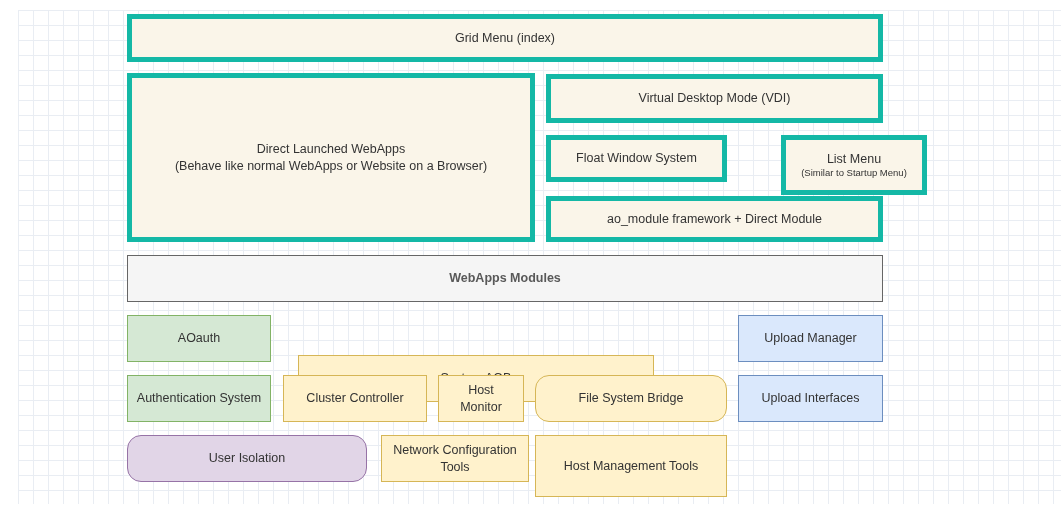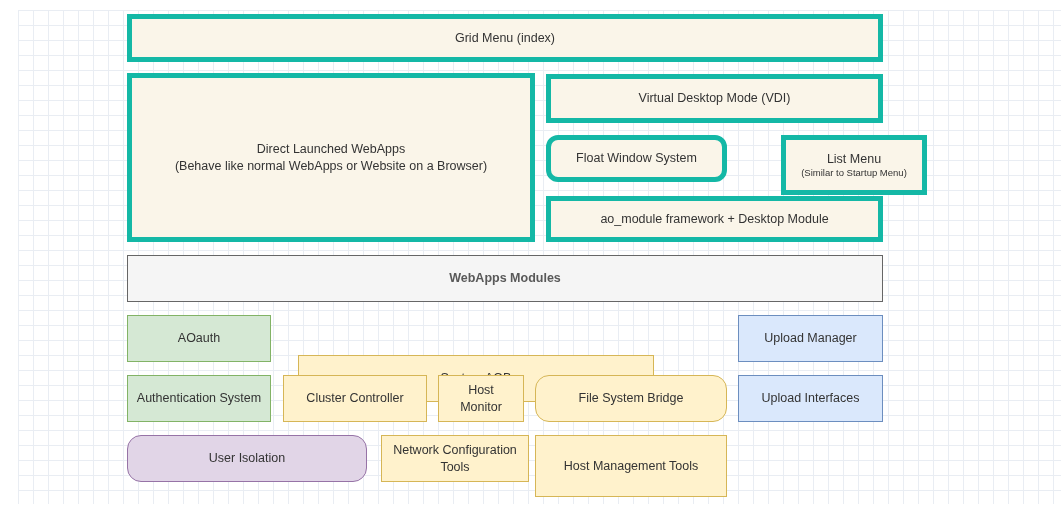--- a/index.html
+++ b/index.html
@@ -39,21 +39,21 @@
   .c-gray{background:#f5f5f5;border:1px solid #666666;color:#595959;}
   .c-green{background:#d5e8d4;border:1px solid #82b366;}
   .c-yellow{background:#fff2cc;border:1px solid #d6b656;}
   .c-blue{background:#dae8fc;border:1px solid #6c8ebf;}
   .c-purple{background:#e1d5e7;border:1px solid #9673a6;}
 
   
   #b-grid-menu{left:127px;top:14px;width:756px;height:48px;}
   #b-direct-launched{left:127px;top:73px;width:408px;height:169px;}
   #b-vdi{left:546px;top:74px;width:337px;height:49px;}
-  #b-float-window{left:546px;top:135px;width:181px;height:47px;border-radius:12px;}
+  #b-float-window{left:546px;top:135px;width:181px;height:47px;}
   #b-list-menu{left:737px;top:135px;width:146px;height:60px;margin-left:44px;}
   #b-ao-module{left:546px;top:196px;width:337px;height:46px;}
   #b-webapps-modules{left:127px;top:255px;width:756px;height:47px;font-weight:bold;}
   #b-aoauth{left:127px;top:315px;width:144px;height:47px;}
   #b-system-aob{left:298px;top:315px;width:356px;height:47px;margin-top:40px;}
   #b-upload-manager{left:738px;top:315px;width:145px;height:47px;}
   #b-auth-system{left:127px;top:375px;width:144px;height:47px;}
   #b-cluster-controller{left:283px;top:375px;width:144px;height:47px;}
   #b-host-monitor{left:438px;top:375px;width:86px;height:47px;}
   #b-fs-bridge{left:535px;top:375px;width:192px;height:47px;border-radius:14px;}
@@ -84,21 +84,21 @@
   <div id="b-float-window" class="box c-cream">
     <span class="lbl">Float Window System</span>
   </div>
 
   <div id="b-list-menu" class="box c-cream">
     <span class="lbl">List Menu</span>
     <span class="sub-small">(Similar to Startup Menu)</span>
   </div>
 
   <div id="b-ao-module" class="box c-cream">
-    <span class="lbl">ao_module framework + Desktop Module</span>
+    <span class="lbl">ao_module framework + Direct Module</span>
   </div>
 
   <div id="b-webapps-modules" class="box c-gray">
     <span class="lbl">WebApps Modules</span>
   </div>
 
   <div id="b-aoauth" class="box c-green">
     <span class="lbl">AOauth</span>
   </div>
 

